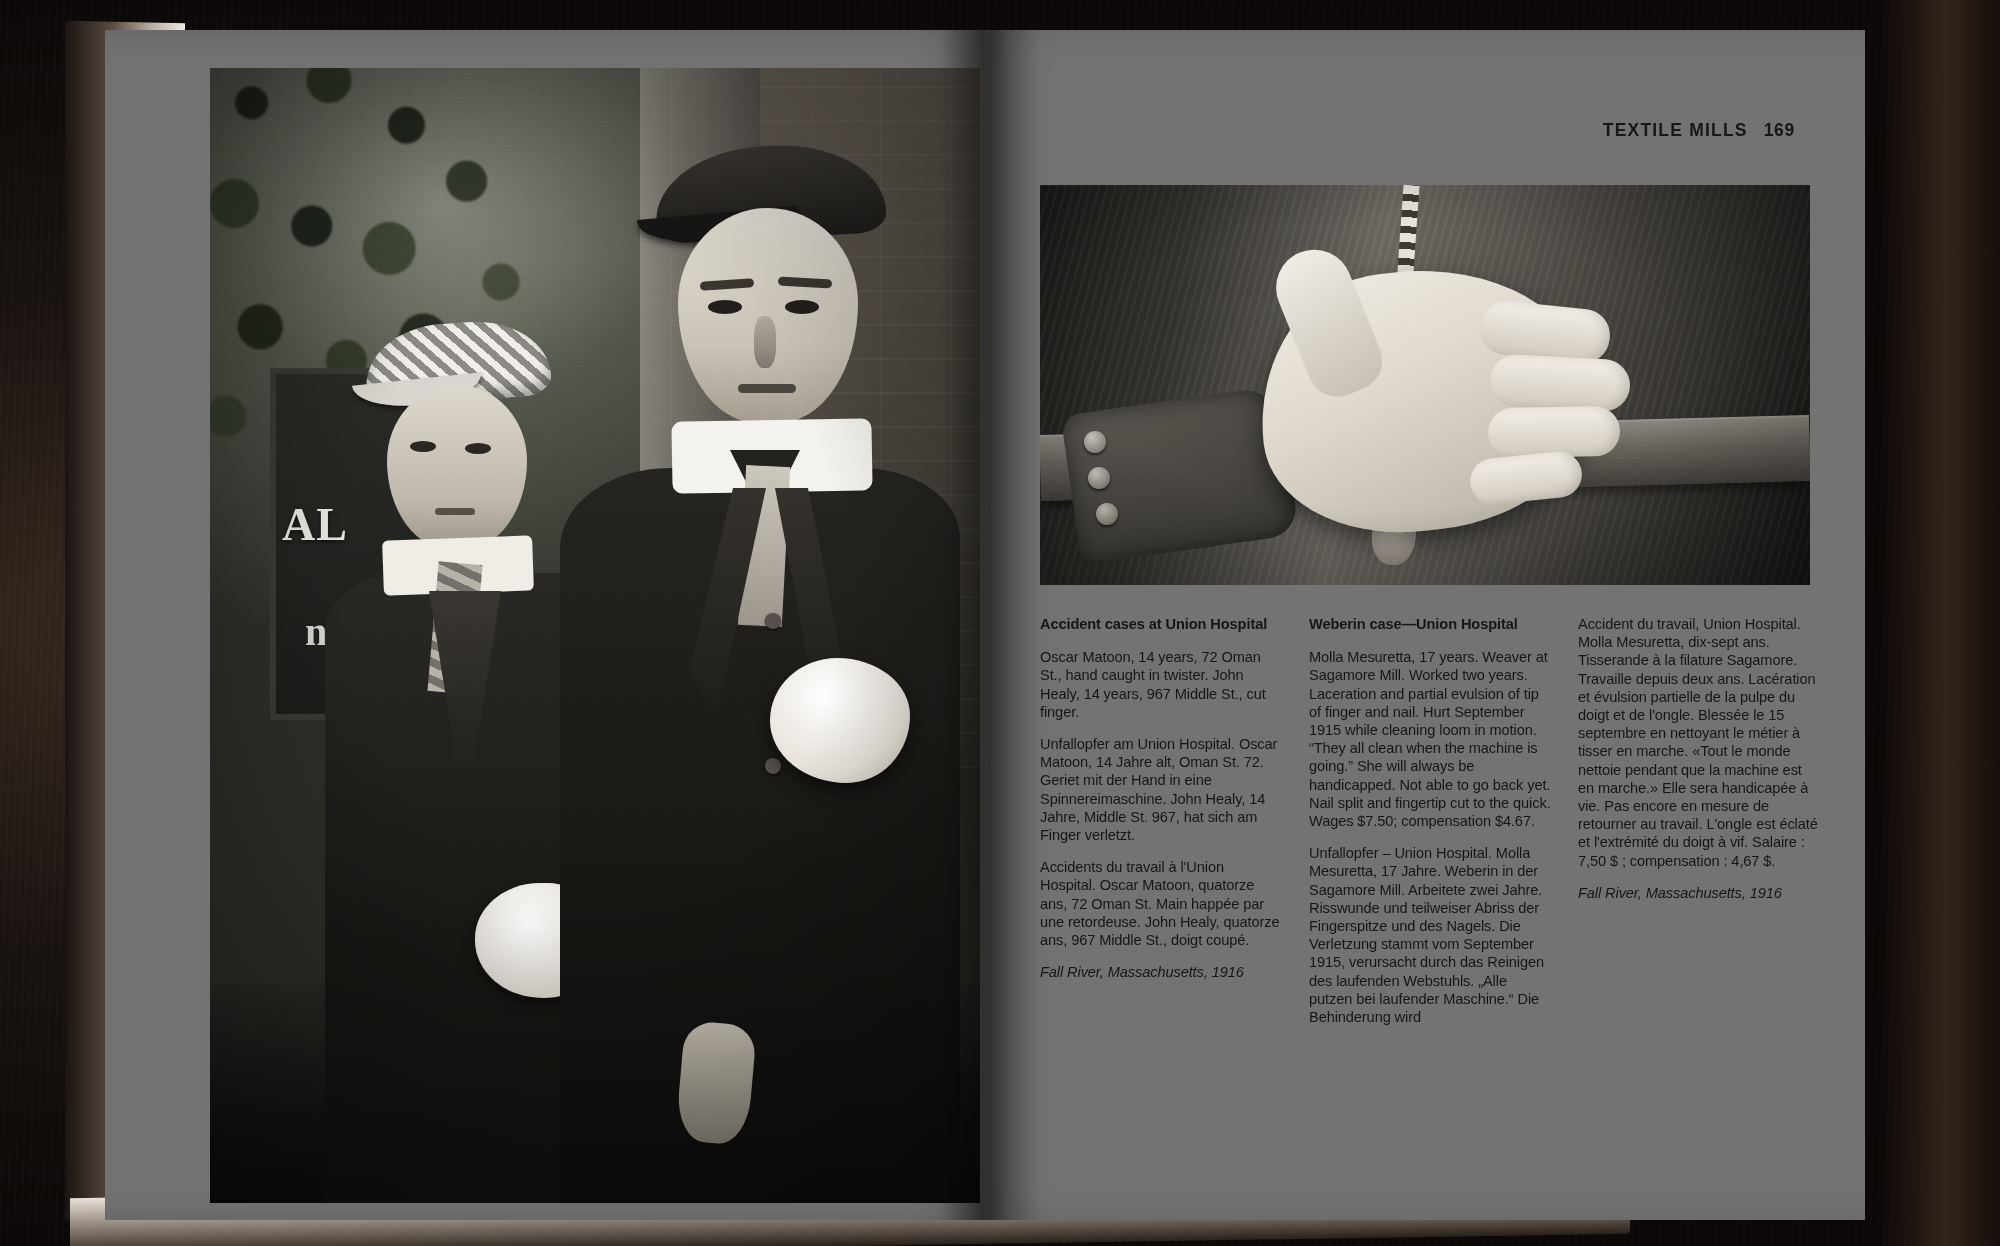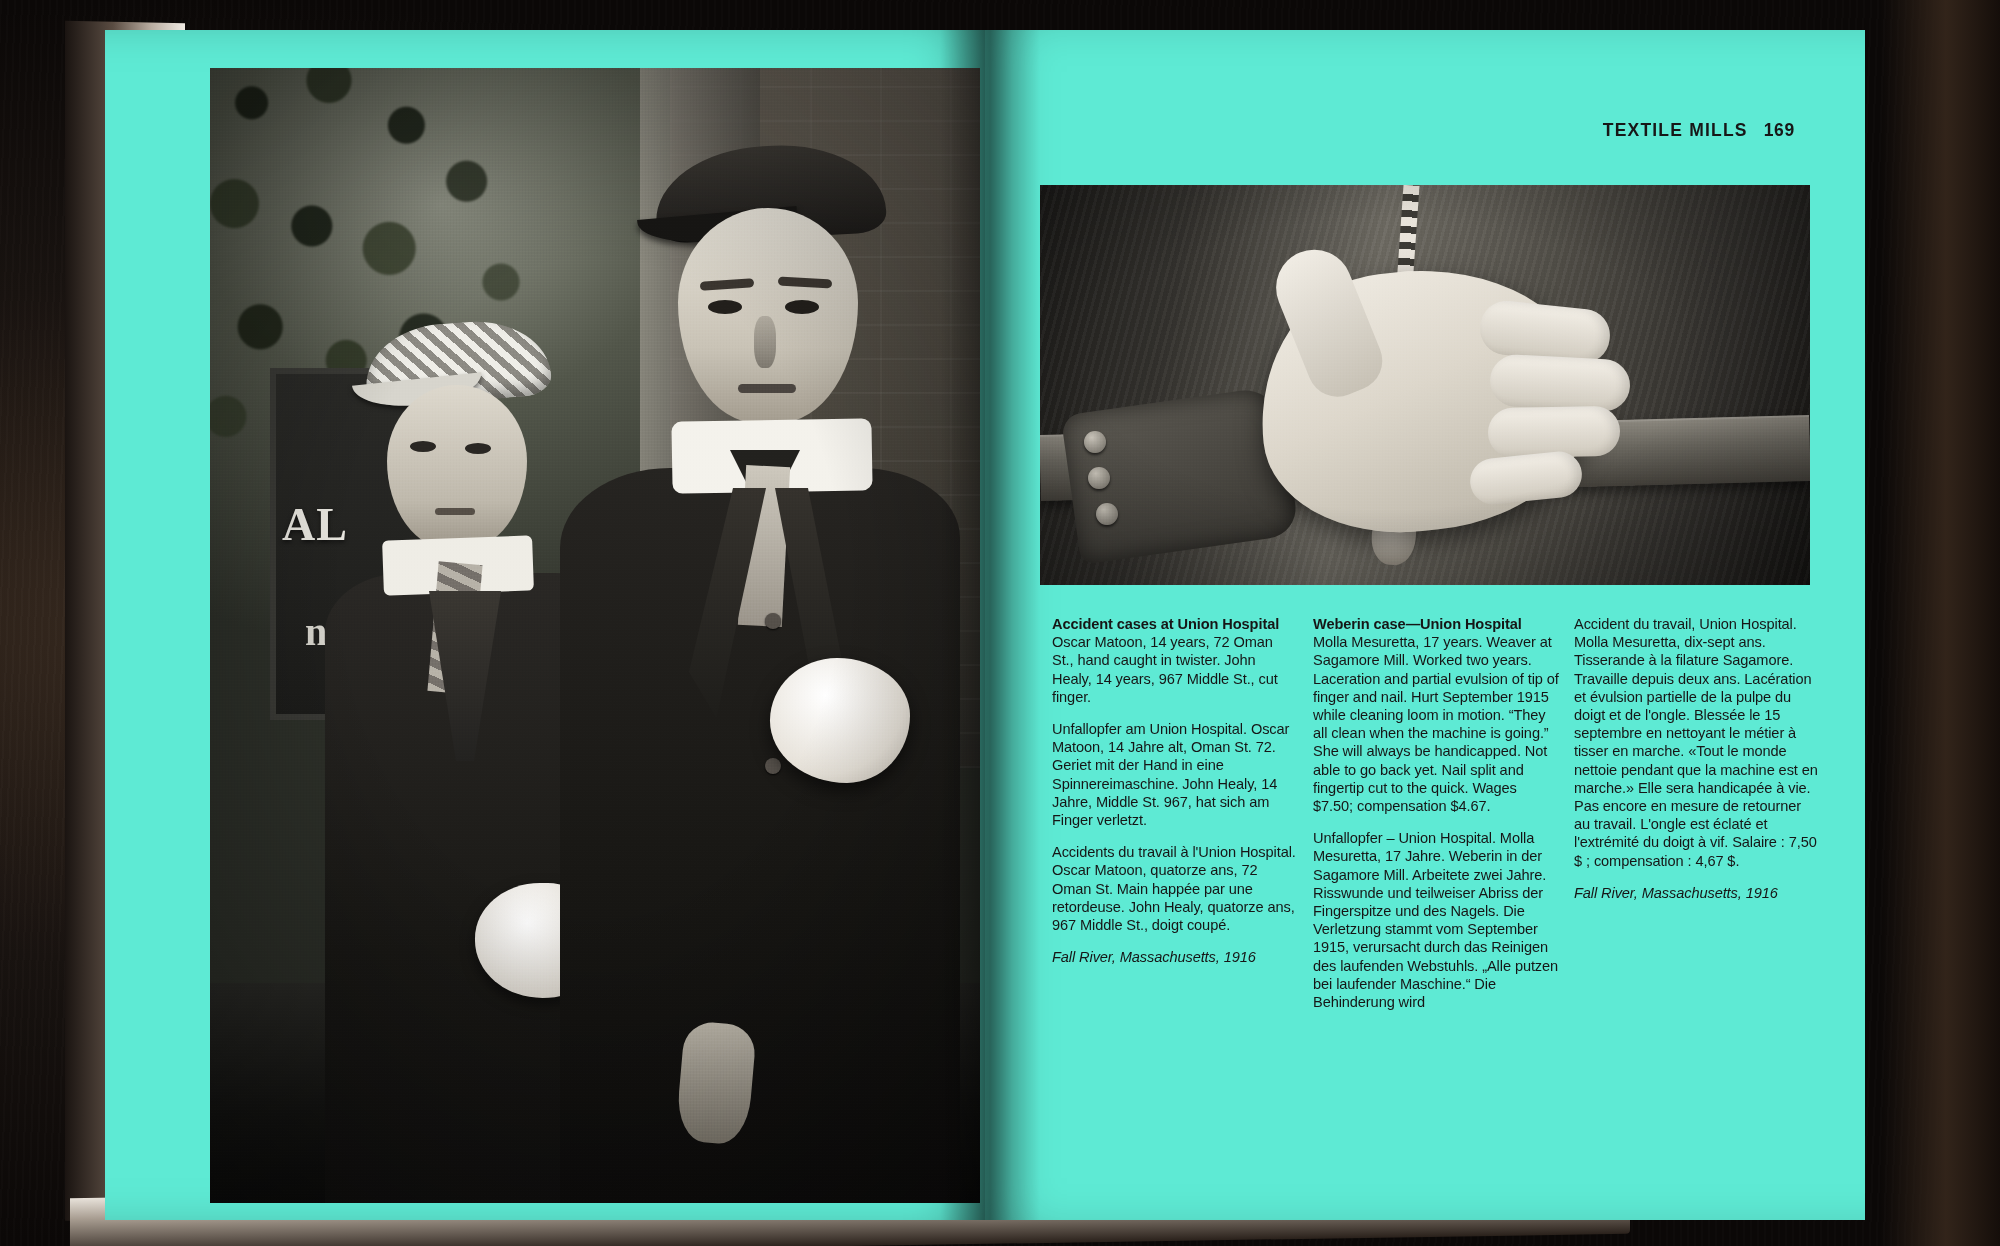--- a/index.html
+++ b/index.html
@@ -84,21 +84,21 @@
   .edge-right {
     position: absolute;
     right: 28px; top: 28px; width: 70px; height: 1170px;
     background: linear-gradient(90deg, #efeae2 0%, #cfc6bb 40%, #6a5c50 80%, #1b1411 100%);
     transform: skewY(-1deg);
   }
 
   
   .page {
     position: absolute;
-    background: #5eead4;
+    background: #737373;
   }
   .page-left {
     left: 45px;
     top: 22px;
     width: 880px;
     height: 1190px;
     box-shadow: inset -40px 0 60px -30px rgba(0,0,0,.55);
   }
   .page-right {
     left: 925px;
@@ -441,38 +441,38 @@
     mix-blend-mode: overlay;
   }
 
   
   .caption-cols {
     position: absolute;
     left: 55px;
     top: 585px;
     width: 780px;
     display: flex;
-    gap: 15px;
+    gap: 27px;
     justify-content: flex-end;
   }
   .cap-col { width: 246px; }
   .cap-col p {
     margin: 0 0 14px 0;
     font-size: 14.6px;
     line-height: 18.2px;
     color: #161616;
     letter-spacing: -0.1px;
     text-align: left;
     hyphens: manual;
   }
   .cap-col p.head {
     font-weight: 700;
     margin-bottom: 0;
   }
-  .cap-col p.head + p { margin-top: 0; }
+  .cap-col p.head + p { margin-top: 15px; }
   .cap-col p.italic {
     font-style: italic;
     margin-top: 13px;
   }
 </style>
 </head>
 <body>
 
 <div id="book">
 

